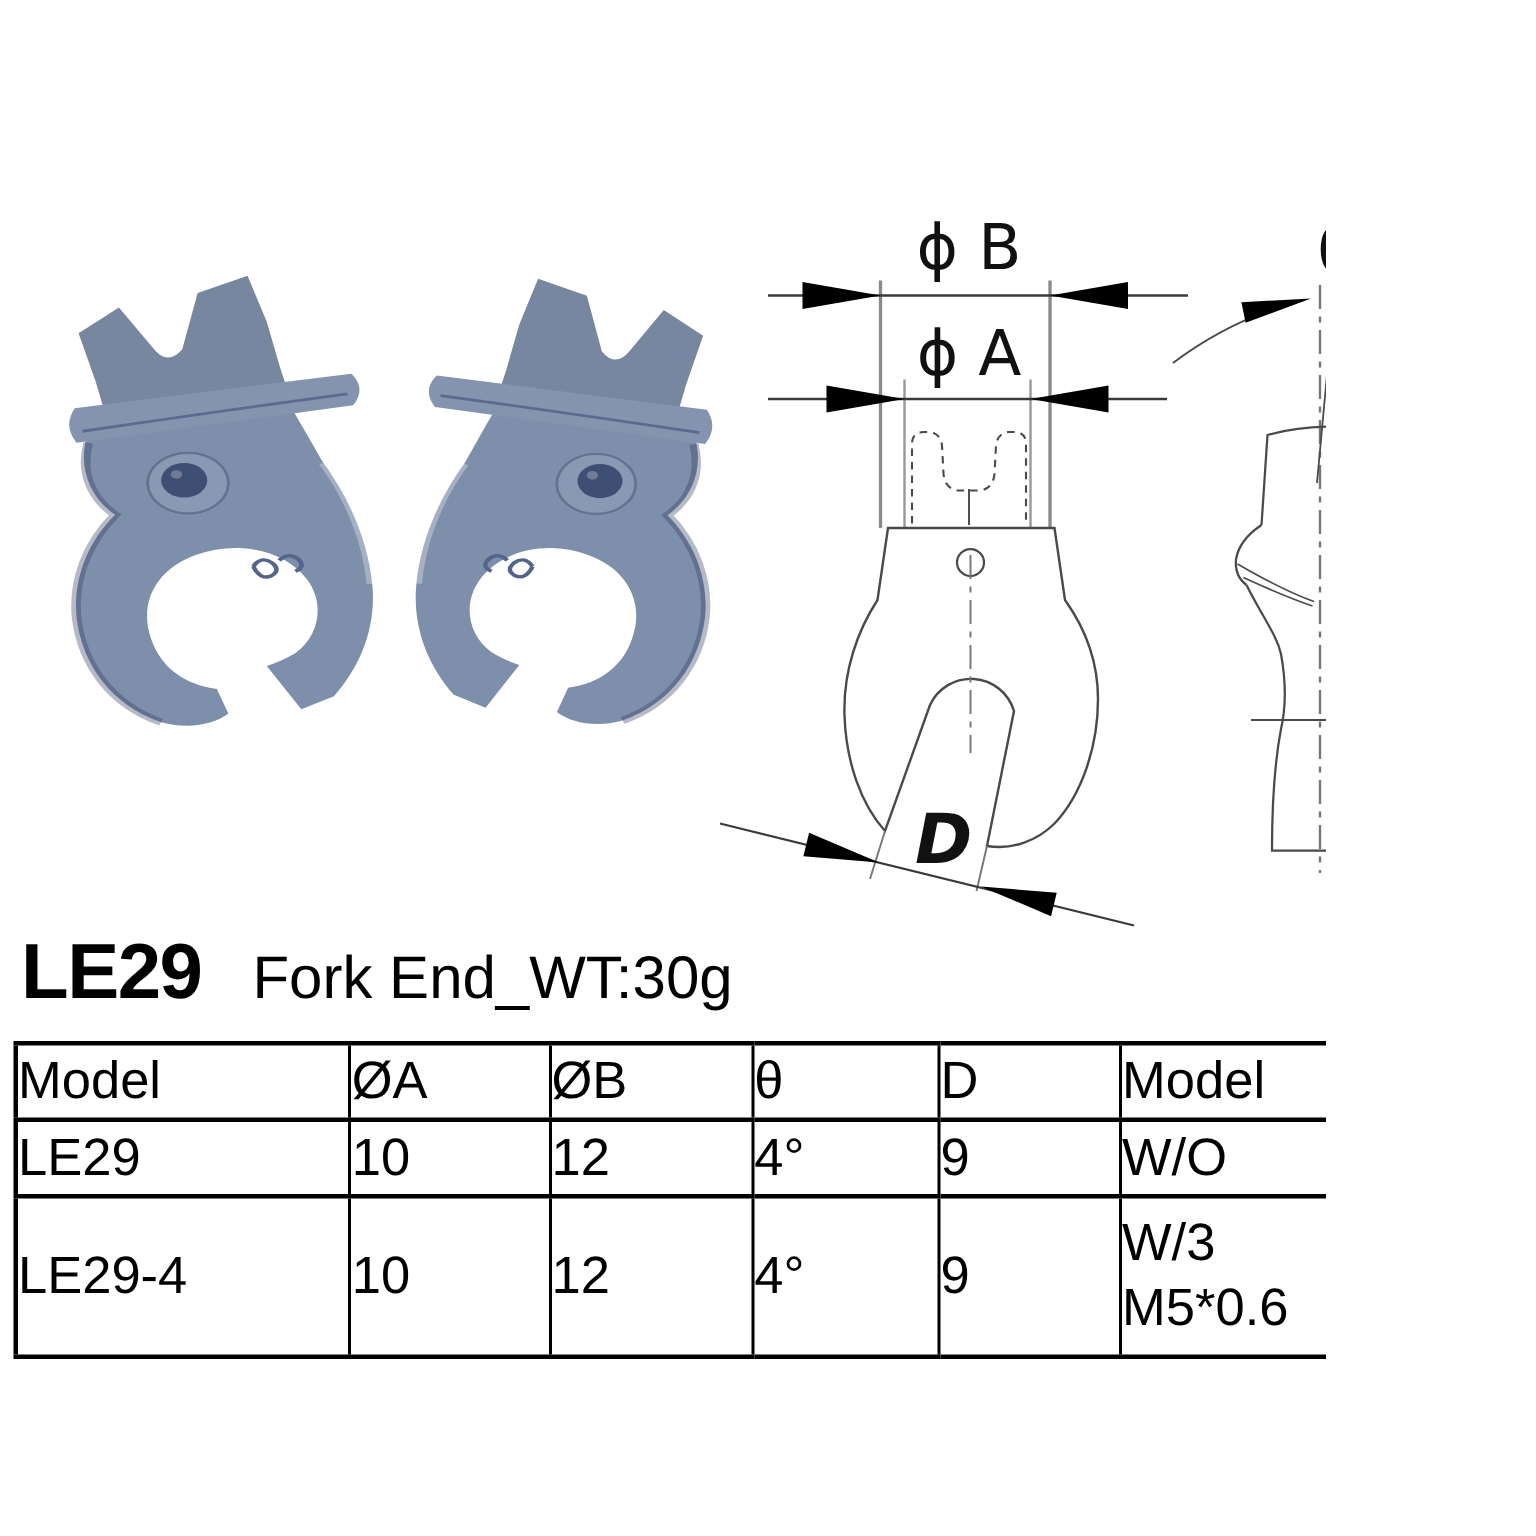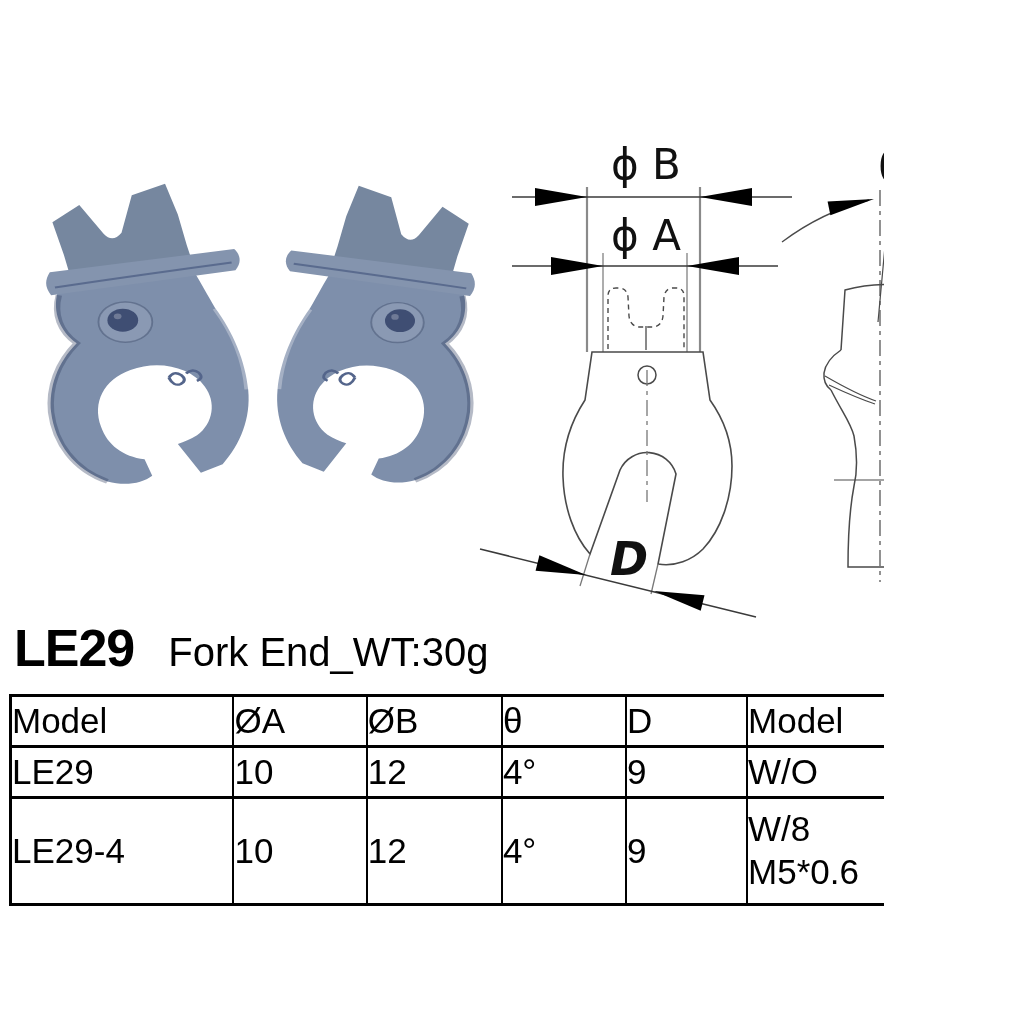--- a/index.html
+++ b/index.html
@@ -155,20 +155,20 @@
         <td>9</td>
         <td>W/O</td>
       </tr>
       <tr class="row2">
         <td>LE29-4</td>
         <td>10</td>
         <td>12</td>
         <td>4°</td>
         <td>9</td>
         <td class="two-line">
-          <div>W/8</div>
+          <div>W/3</div>
           <div>M5*0.6</div>
         </td>
       </tr>
     </tbody>
   </table>
 
 </div>
 
 </body></html>

